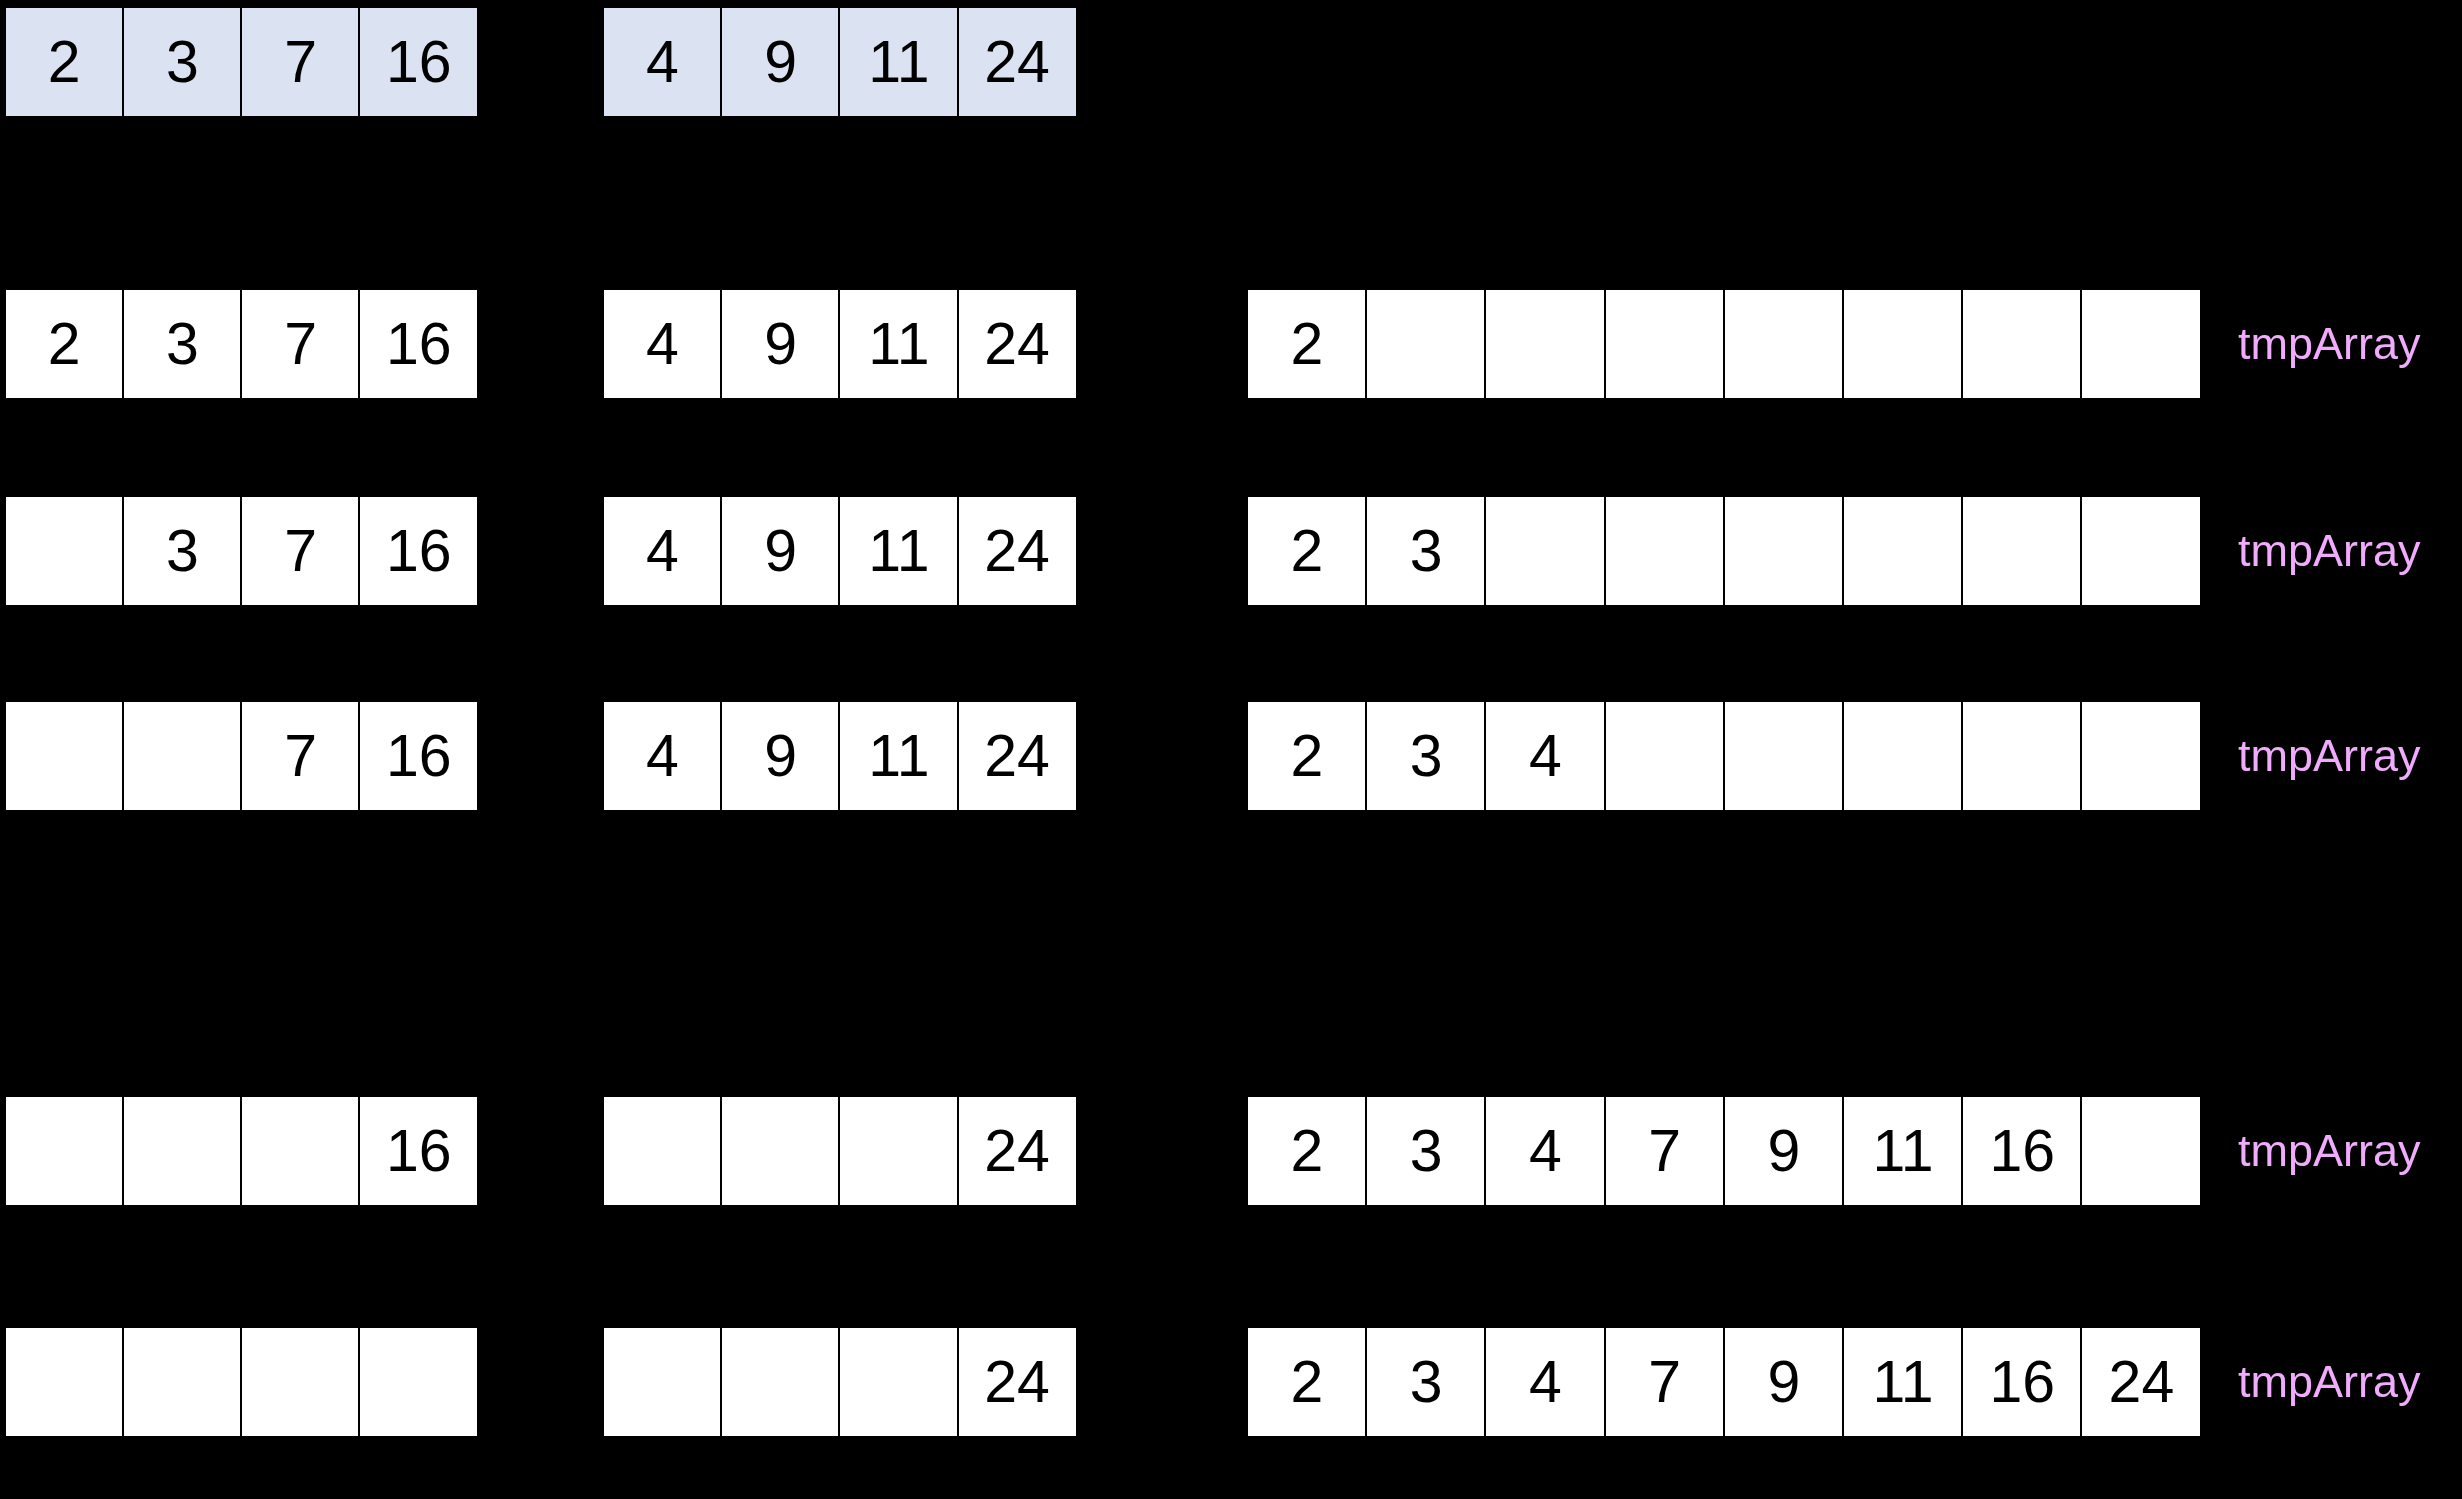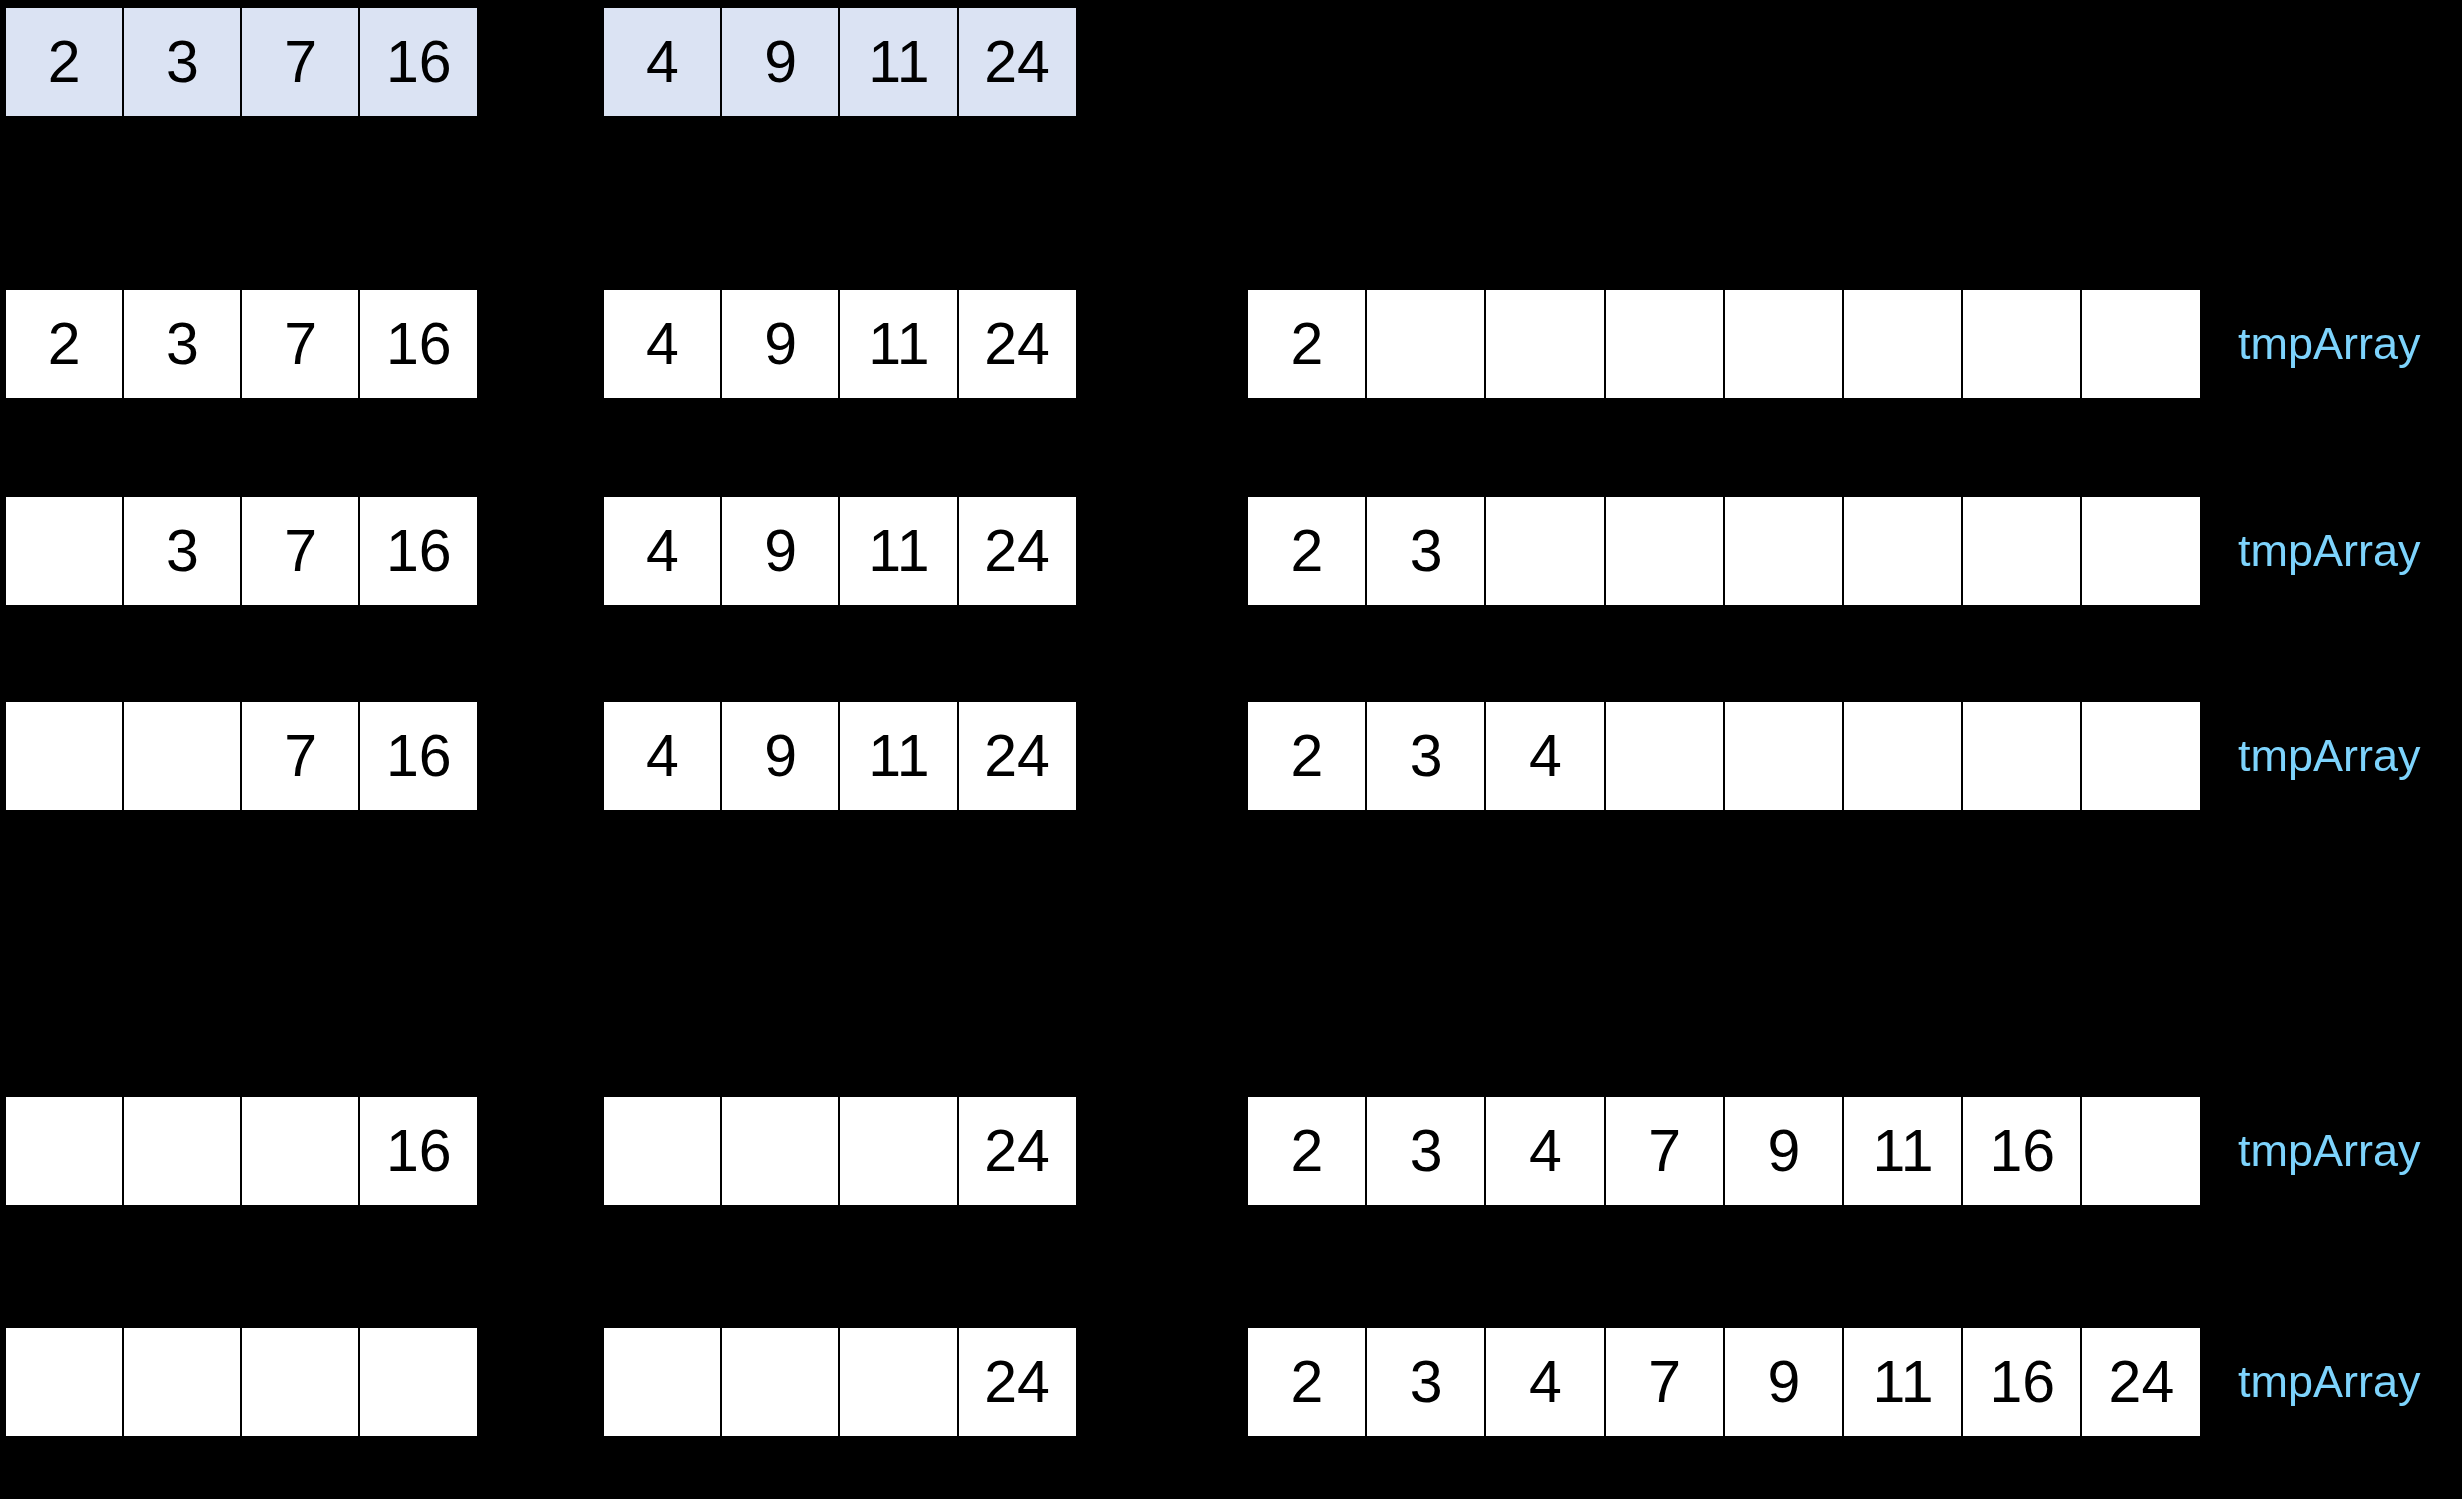--- a/index.html
+++ b/index.html
@@ -45,21 +45,21 @@
   .arr.c .cell { width: 122px; }
   .blue .cell { background: #dbe3f3; }
   .lbl {
     position: absolute;
     left: 2238px;
     top: 0;
     height: 112px;
     display: flex;
     align-items: center;
     font-size: 45px;
-    color: #7dd3fc;
+    color: #f0abfc;
     white-space: nowrap;
   }
 </style>
 </head>
 <body>
 
 <div class="row" style="top:5.6px">
   <div class="arr a blue">
     <div class="cell">2</div>
     <div class="cell">3</div>

